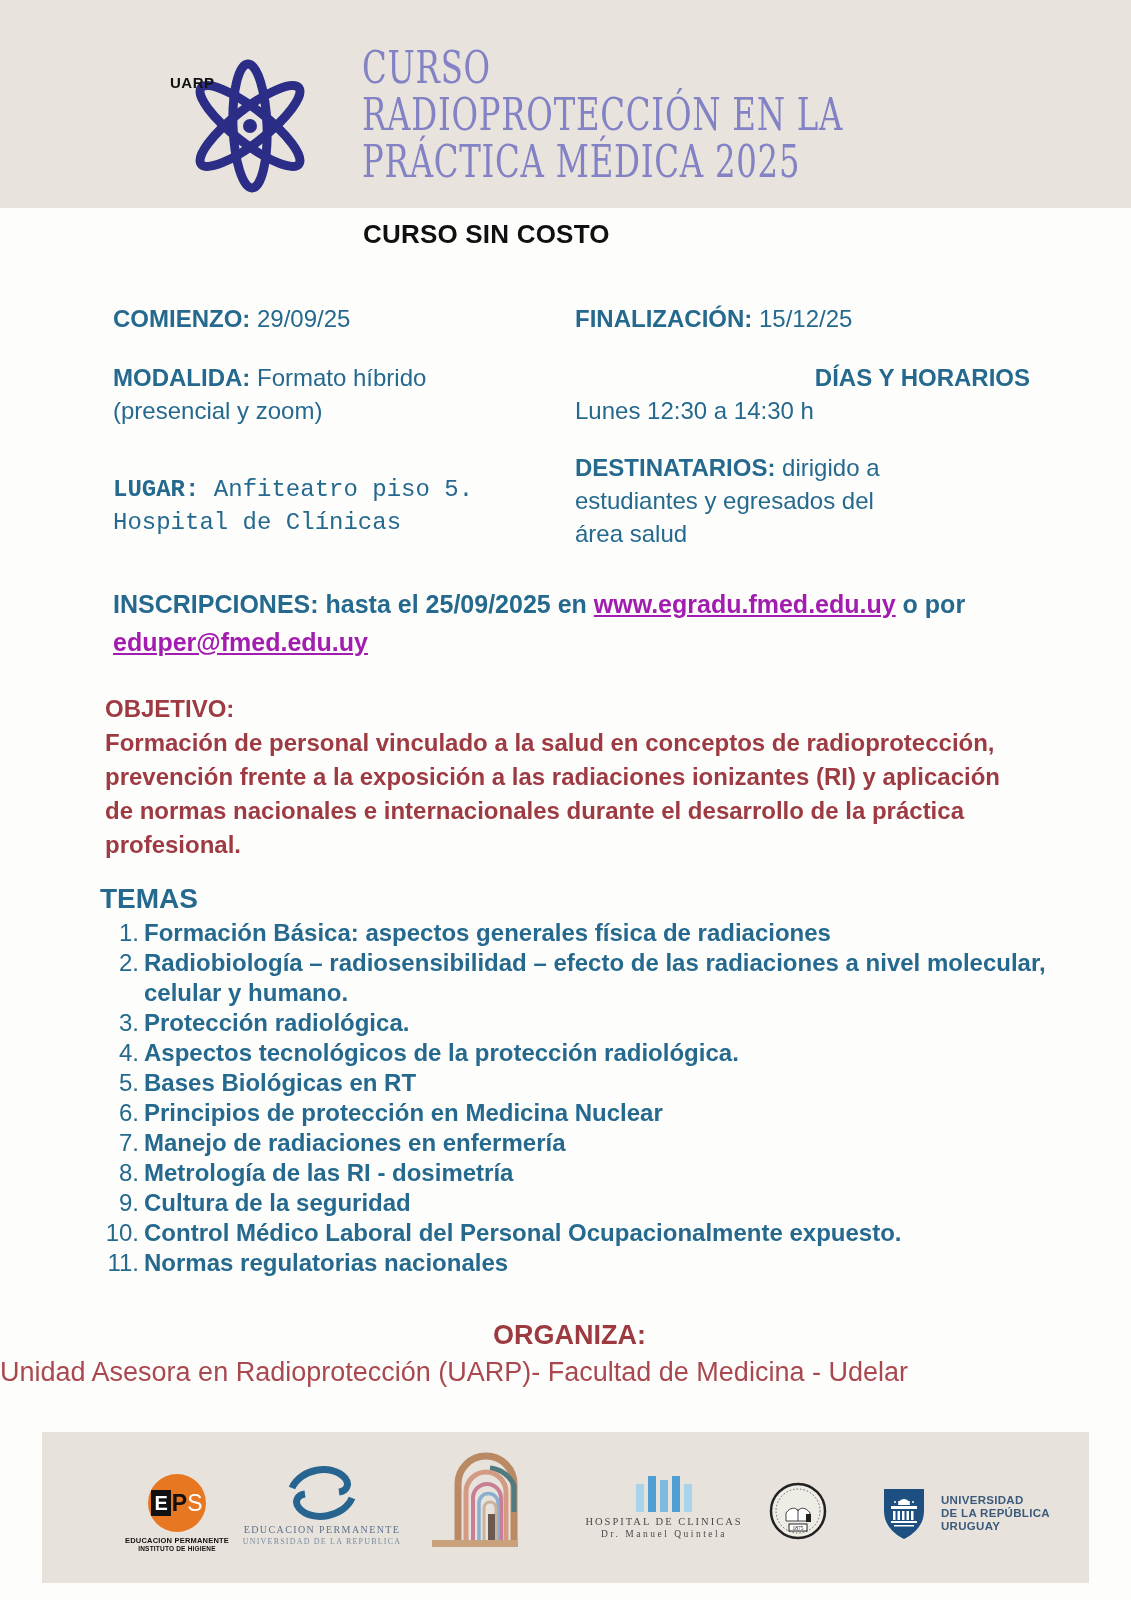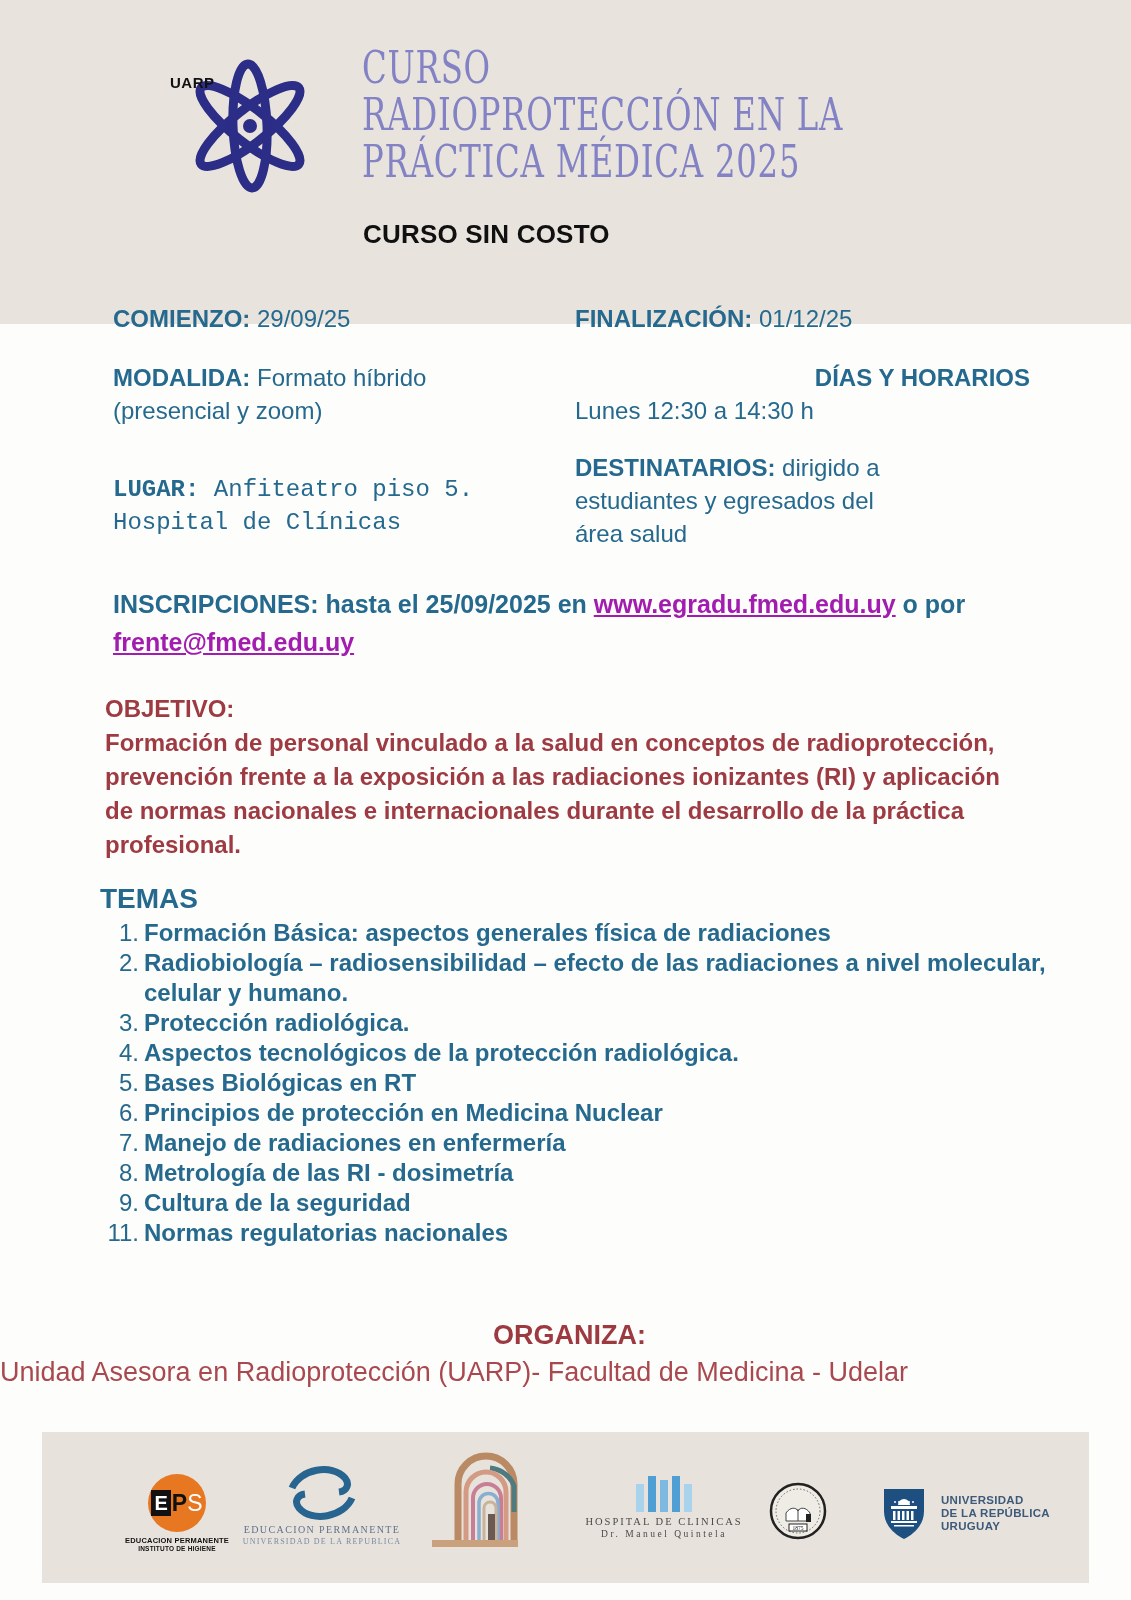--- a/index.html
+++ b/index.html
@@ -2,21 +2,21 @@
 <html><head>
 <meta charset="utf-8">
 <style>
   * { margin:0; padding:0; box-sizing:border-box; }
   body { background:#ffffff; }
   .page {
     position:relative; width:1131px; height:1600px; overflow:hidden;
     background:#fdfdfc; font-family:"Liberation Sans", sans-serif;
   }
   
-  .header-band { position:absolute; left:0; top:0; width:1131px; height:324px; background:#e8e4dd;text-decoration:underline; }
+  .header-band { position:absolute; left:0; top:0; width:1131px; height:208px; background:#e8e4dd;text-decoration:underline; }
   .atom-logo { position:absolute; left:172px; top:38px; }
   .uarp-label { position:absolute; left:170px; top:74px; font-size:15px; font-weight:700; color:#111; letter-spacing:.5px; }
   .title { position:absolute; left:362px; top:44px; transform:scaleX(.72); transform-origin:left top;
            font-family:"DejaVu Serif", serif; color:#8382c5; }
   .title div { font-size:45px; line-height:47px; letter-spacing:1px; white-space:nowrap; }
   .subtitle { position:absolute; left:363px; top:219px; font-size:26px; font-weight:700; color:#101010; letter-spacing:.2px; }
   
   .cell { position:absolute; width:455px; font-size:24px; line-height:33px; color:#25698e; white-space:pre-line; }
   .cell b { font-weight:700; }
   .c1 { left:113px; top:302px; } .c2 { left:575px; top:302px; }
@@ -85,31 +85,31 @@
     <span class="uarp-label">UARP</span>
     <div class="title">
       <div>CURSO</div>
       <div>RADIOPROTECCIÓN EN LA</div>
       <div>PRÁCTICA MÉDICA 2025</div>
     </div>
     <div class="subtitle">CURSO SIN COSTO</div>
   </div>
 
   <div class="cell c1"><b>COMIENZO:</b> <span>29/09/25</span></div>
-  <div class="cell c2"><b>FINALIZACIÓN:</b> <span>01/12/25</span></div>
+  <div class="cell c2"><b>FINALIZACIÓN:</b> <span>15/12/25</span></div>
   <div class="cell c3"><b>MODALIDA:</b> <span>Formato híbrido
 (presencial y zoom)</span></div>
   <div class="cell c4"><b class="block-label">DÍAS Y HORARIOS</b><span>Lunes 12:30 a 14:30 h</span></div>
   <div class="cell c5"><b>LUGAR:</b> <span>Anfiteatro piso 5.
 Hospital de Clínicas</span></div>
   <div class="cell c6"><b>DESTINATARIOS:</b> <span>dirigido a
 estudiantes y egresados del
 área salud</span></div>
 
-  <div class="inscripciones"><span>INSCRIPCIONES: hasta el 25/09/2025 en </span><a>www.egradu.fmed.edu.uy</a><span> o por </span><a>frente@fmed.edu.uy</a></div>
+  <div class="inscripciones"><span>INSCRIPCIONES: hasta el 25/09/2025 en </span><a>www.egradu.fmed.edu.uy</a><span> o por </span><a>eduper@fmed.edu.uy</a></div>
 
   <div class="objetivo">
     <div class="objetivo-heading">OBJETIVO:</div>
     <div class="objetivo-text">Formación de personal vinculado a la salud en conceptos de radioprotección, prevención frente a la exposición a las radiaciones ionizantes (RI) y aplicación de normas nacionales e internacionales durante el desarrollo de la práctica profesional.</div>
   </div>
 
   <div class="temas">
     <div class="temas-heading">TEMAS</div>
     <div class="trow">
         <span class="tnum">1.</span>
@@ -139,20 +139,24 @@
         <span class="tnum">7.</span>
         <span class="ttxt">Manejo de radiaciones en enfermería</span>
       </div>
     <div class="trow">
         <span class="tnum">8.</span>
         <span class="ttxt">Metrología de las RI - dosimetría</span>
       </div>
     <div class="trow">
         <span class="tnum">9.</span>
         <span class="ttxt">Cultura de la seguridad</span>
+      </div>
+    <div class="trow">
+        <span class="tnum">10.</span>
+        <span class="ttxt">Control Médico Laboral del Personal Ocupacionalmente expuesto.</span>
       </div>
     <div class="trow">
         <span class="tnum">11.</span>
         <span class="ttxt">Normas regulatorias nacionales</span>
       </div>
   </div>
 
   <div class="organiza-heading">ORGANIZA:</div>
   <div class="organiza-line">Unidad Asesora en Radioprotección (UARP)- Facultad de Medicina - Udelar</div>
 

